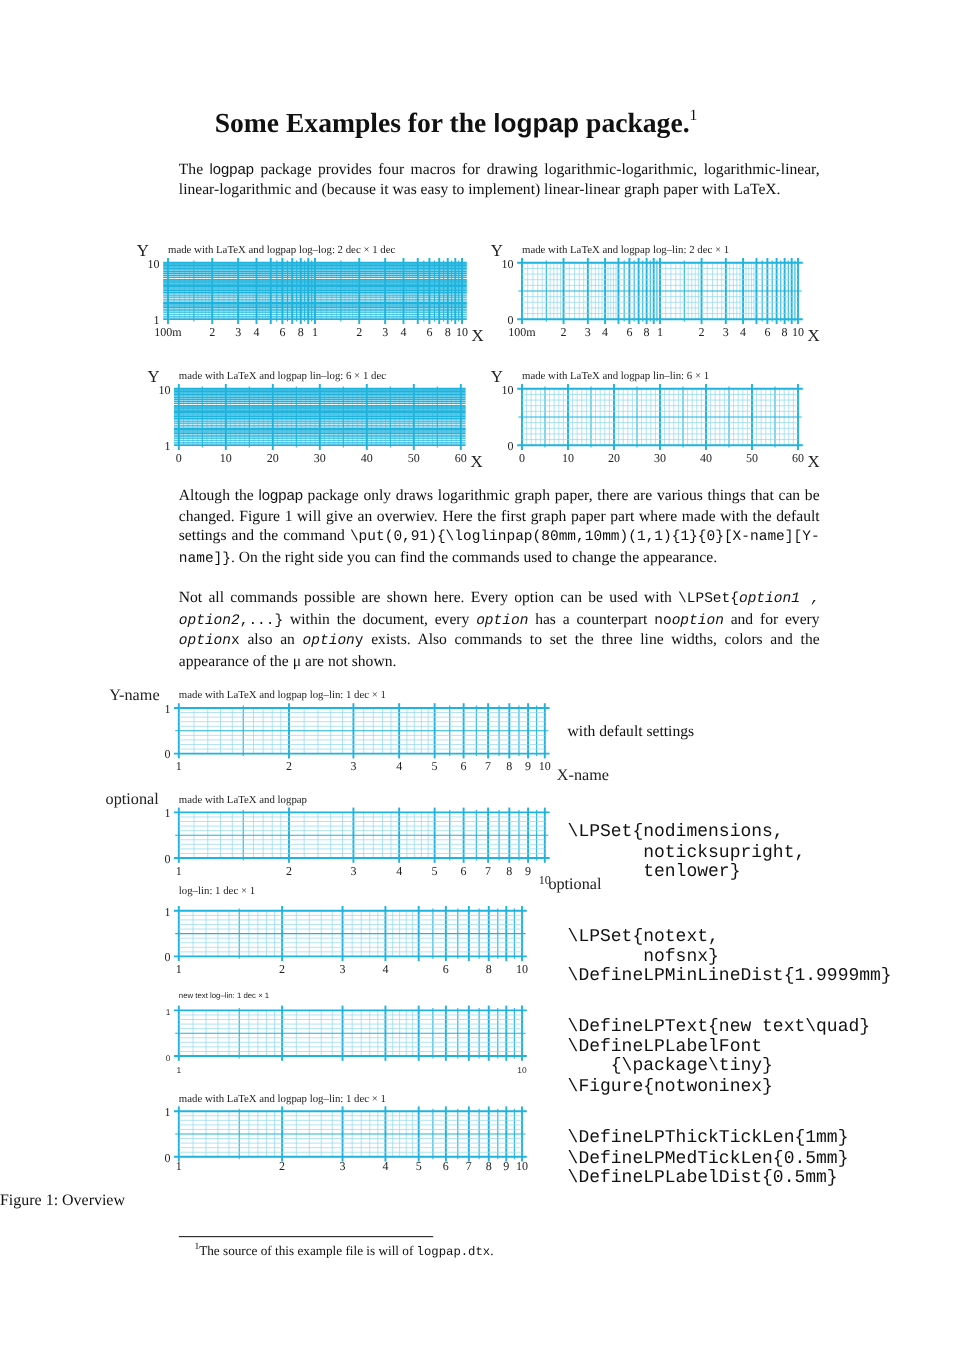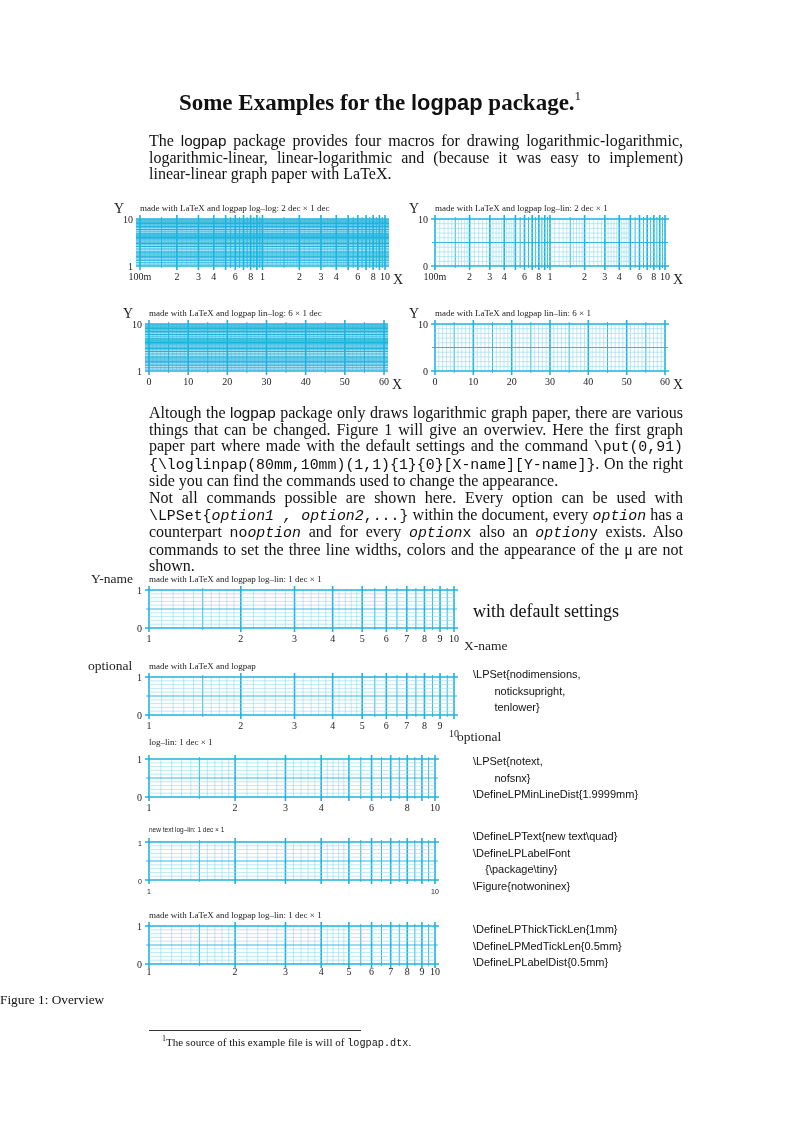--- a/index.html
+++ b/index.html
@@ -4,26 +4,26 @@
 <style>
   html, body { margin:0; padding:0; background:#ffffff; }
   body { width:800px; height:1132px; position:relative; overflow:hidden;
          font-family:"DejaVu Serif","Liberation Serif",serif; color:#111; }
   .abs { position:absolute; }
   .title { left:0; width:760px; top:88px; text-align:center; font-size:23px; font-weight:bold;
            font-family:"Liberation Serif","DejaVu Serif",serif; }
   .title .sf { font-family:"Liberation Sans","DejaVu Sans",sans-serif; }
   .title sup { font-size:13px; font-weight:normal; vertical-align:10px; }
   .para { left:149px; width:534px; font-family:"Liberation Serif","DejaVu Serif",serif;
-          font-size:16px; line-height:16.6px; text-align:justify; }
+          font-size:13px; line-height:16.6px; text-align:justify; }
   .sf { font-family:"Liberation Sans","DejaVu Sans",sans-serif; font-size:0.95em; }
   .tt { font-family:"Liberation Mono","DejaVu Sans Mono",monospace; font-size:0.93em; }
   .it { font-family:"Liberation Mono","DejaVu Sans Mono",monospace; font-style:italic; font-size:0.93em; }
-  .cmd { font-family:Liberation Sans, sans-serif; font-size:11px; line-height:16.6px; white-space:pre; }
-  .lbl { font-family:"Liberation Serif","DejaVu Serif",serif; font-size:18px; }
+  .cmd { font-family:Liberation Mono, monospace; font-size:15px; line-height:16.6px; white-space:pre;margin-top:20px; }
+  .lbl { font-family:"Liberation Serif","DejaVu Serif",serif; font-size:13px; }
   .caption { left:0; width:800px; top:992px; text-align:left; font-size:13.3px;
              font-family:"Liberation Serif","DejaVu Serif",serif; }
   .fnrule { left:149px; top:1030px; width:212px; height:0; border-top:1px solid #333; }
   .footnote { left:162px; top:1034px; font-size:11px; font-family:"Liberation Serif","DejaVu Serif",serif; }
   .footnote sup { font-size:8px; }
   svg text { font-family:"Liberation Serif","DejaVu Serif",serif; fill:#222; }
   svg text.sflab { font-family:"Liberation Sans","DejaVu Sans",sans-serif; }
 </style>
 </head>
 <body>

